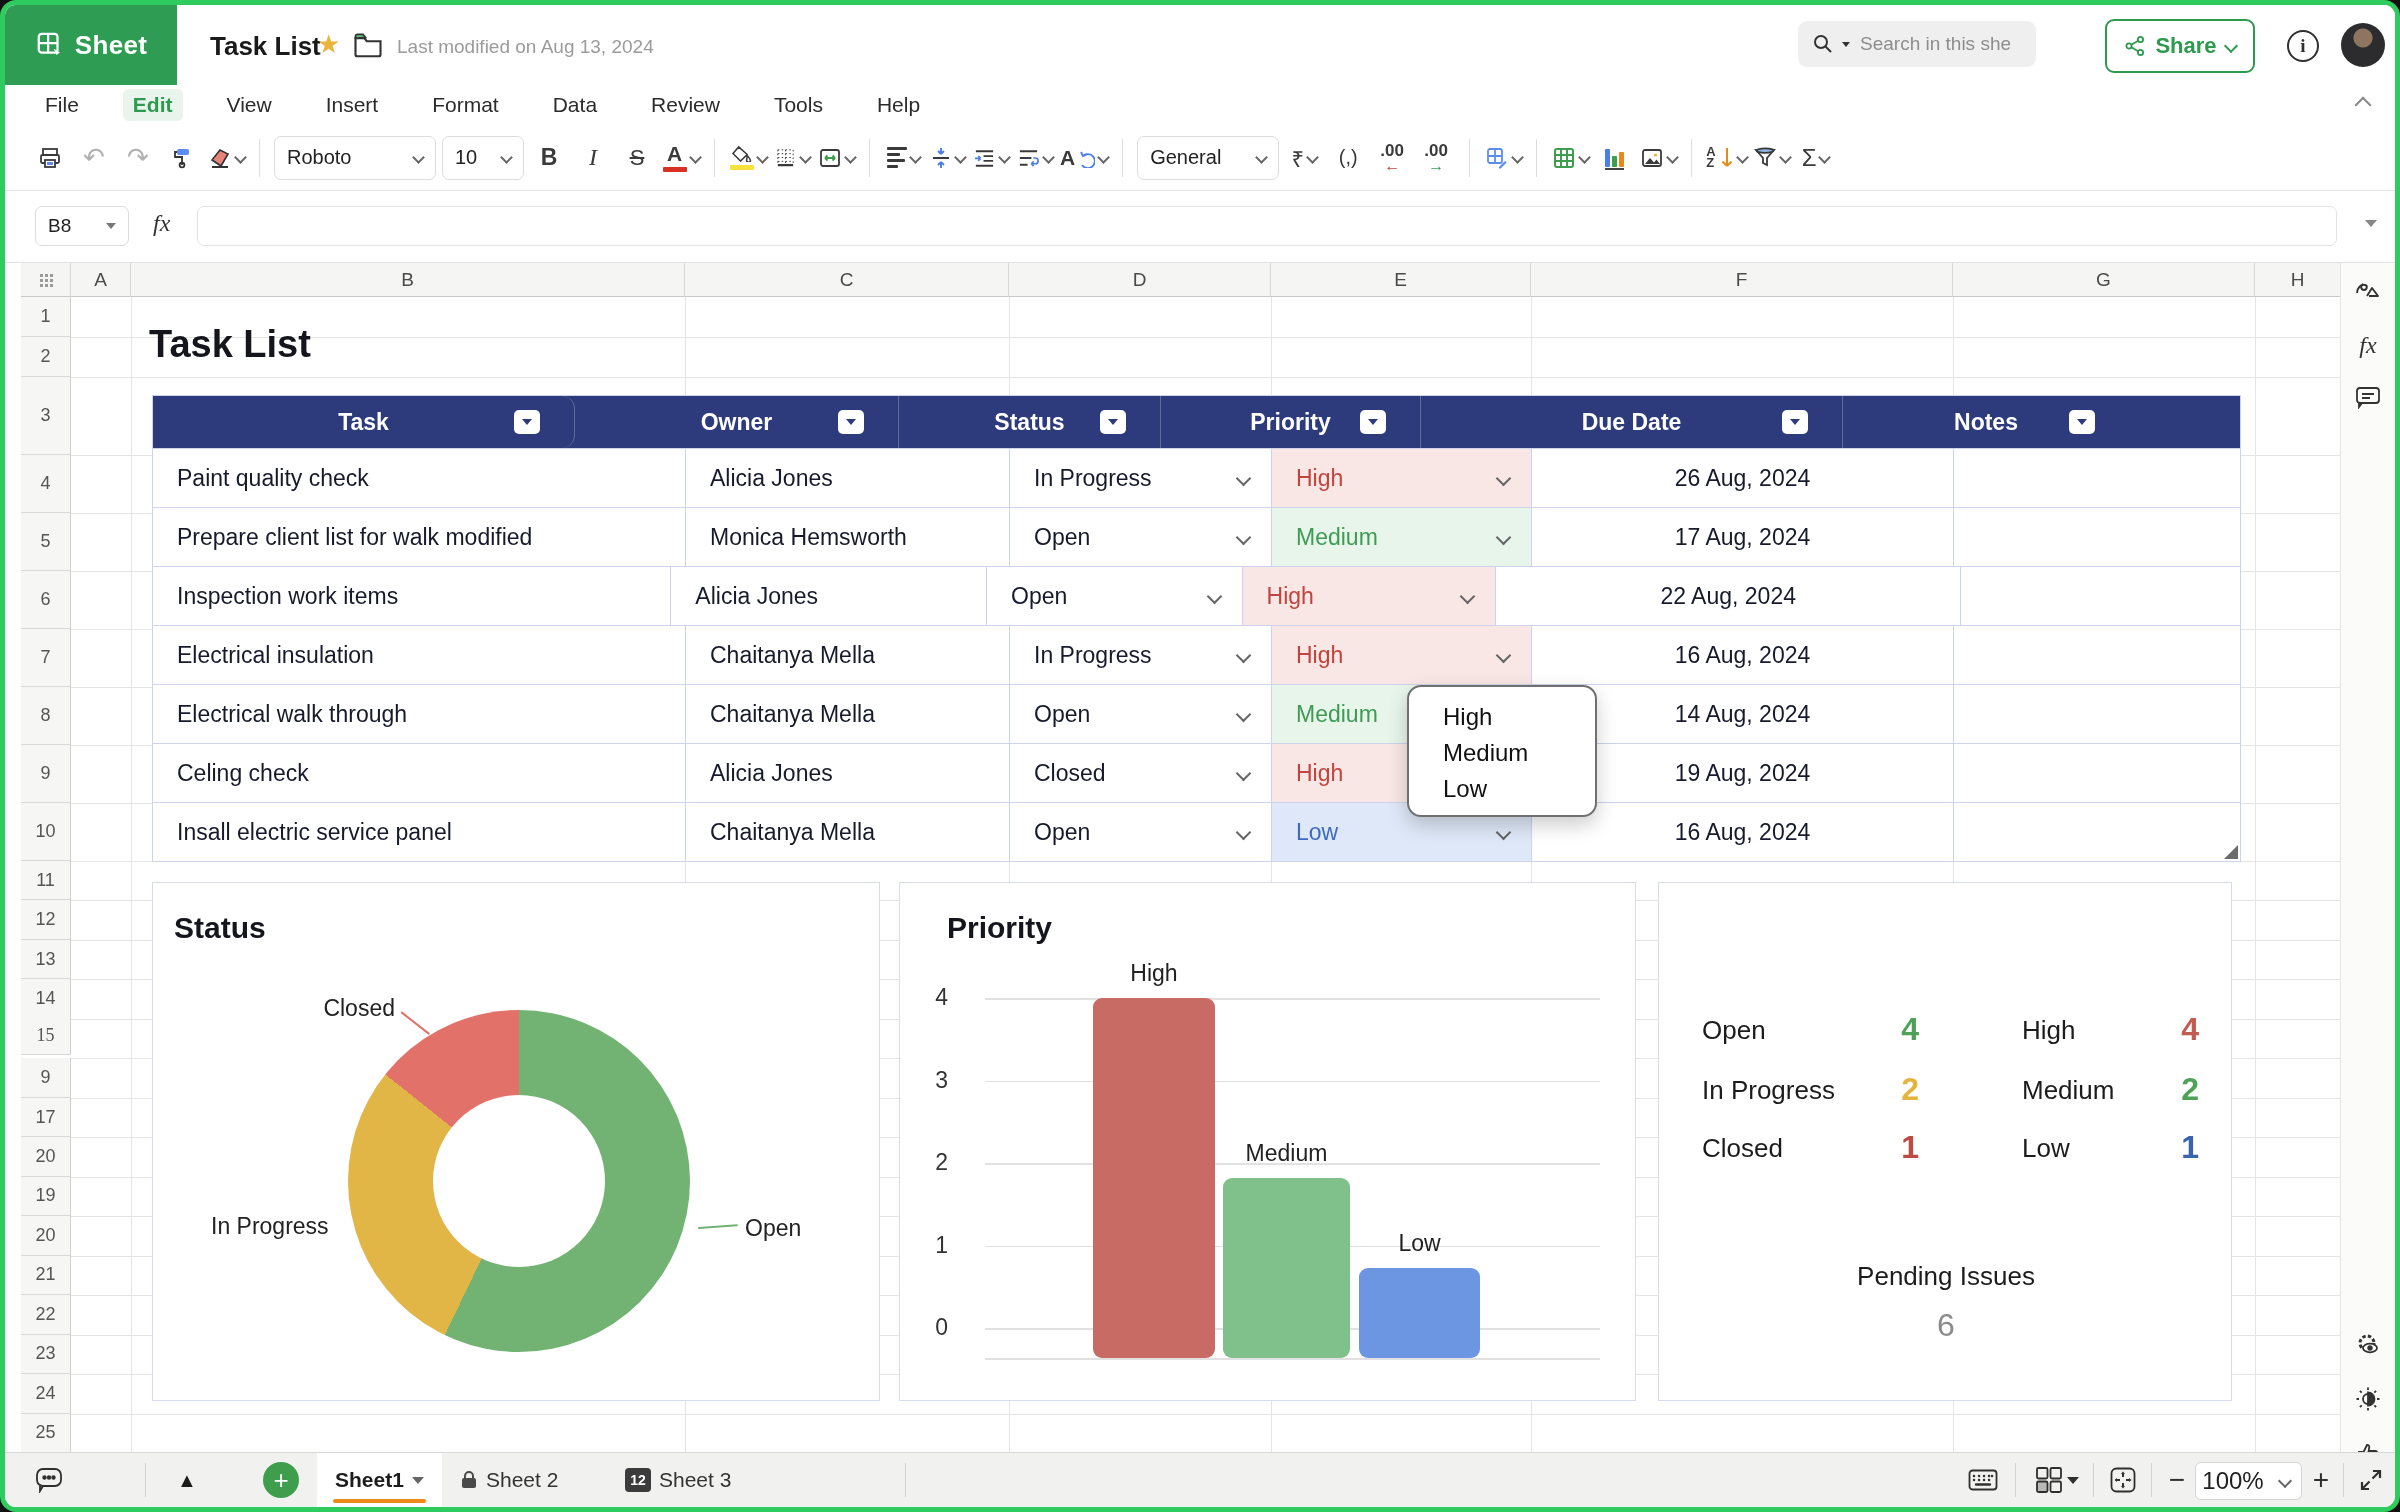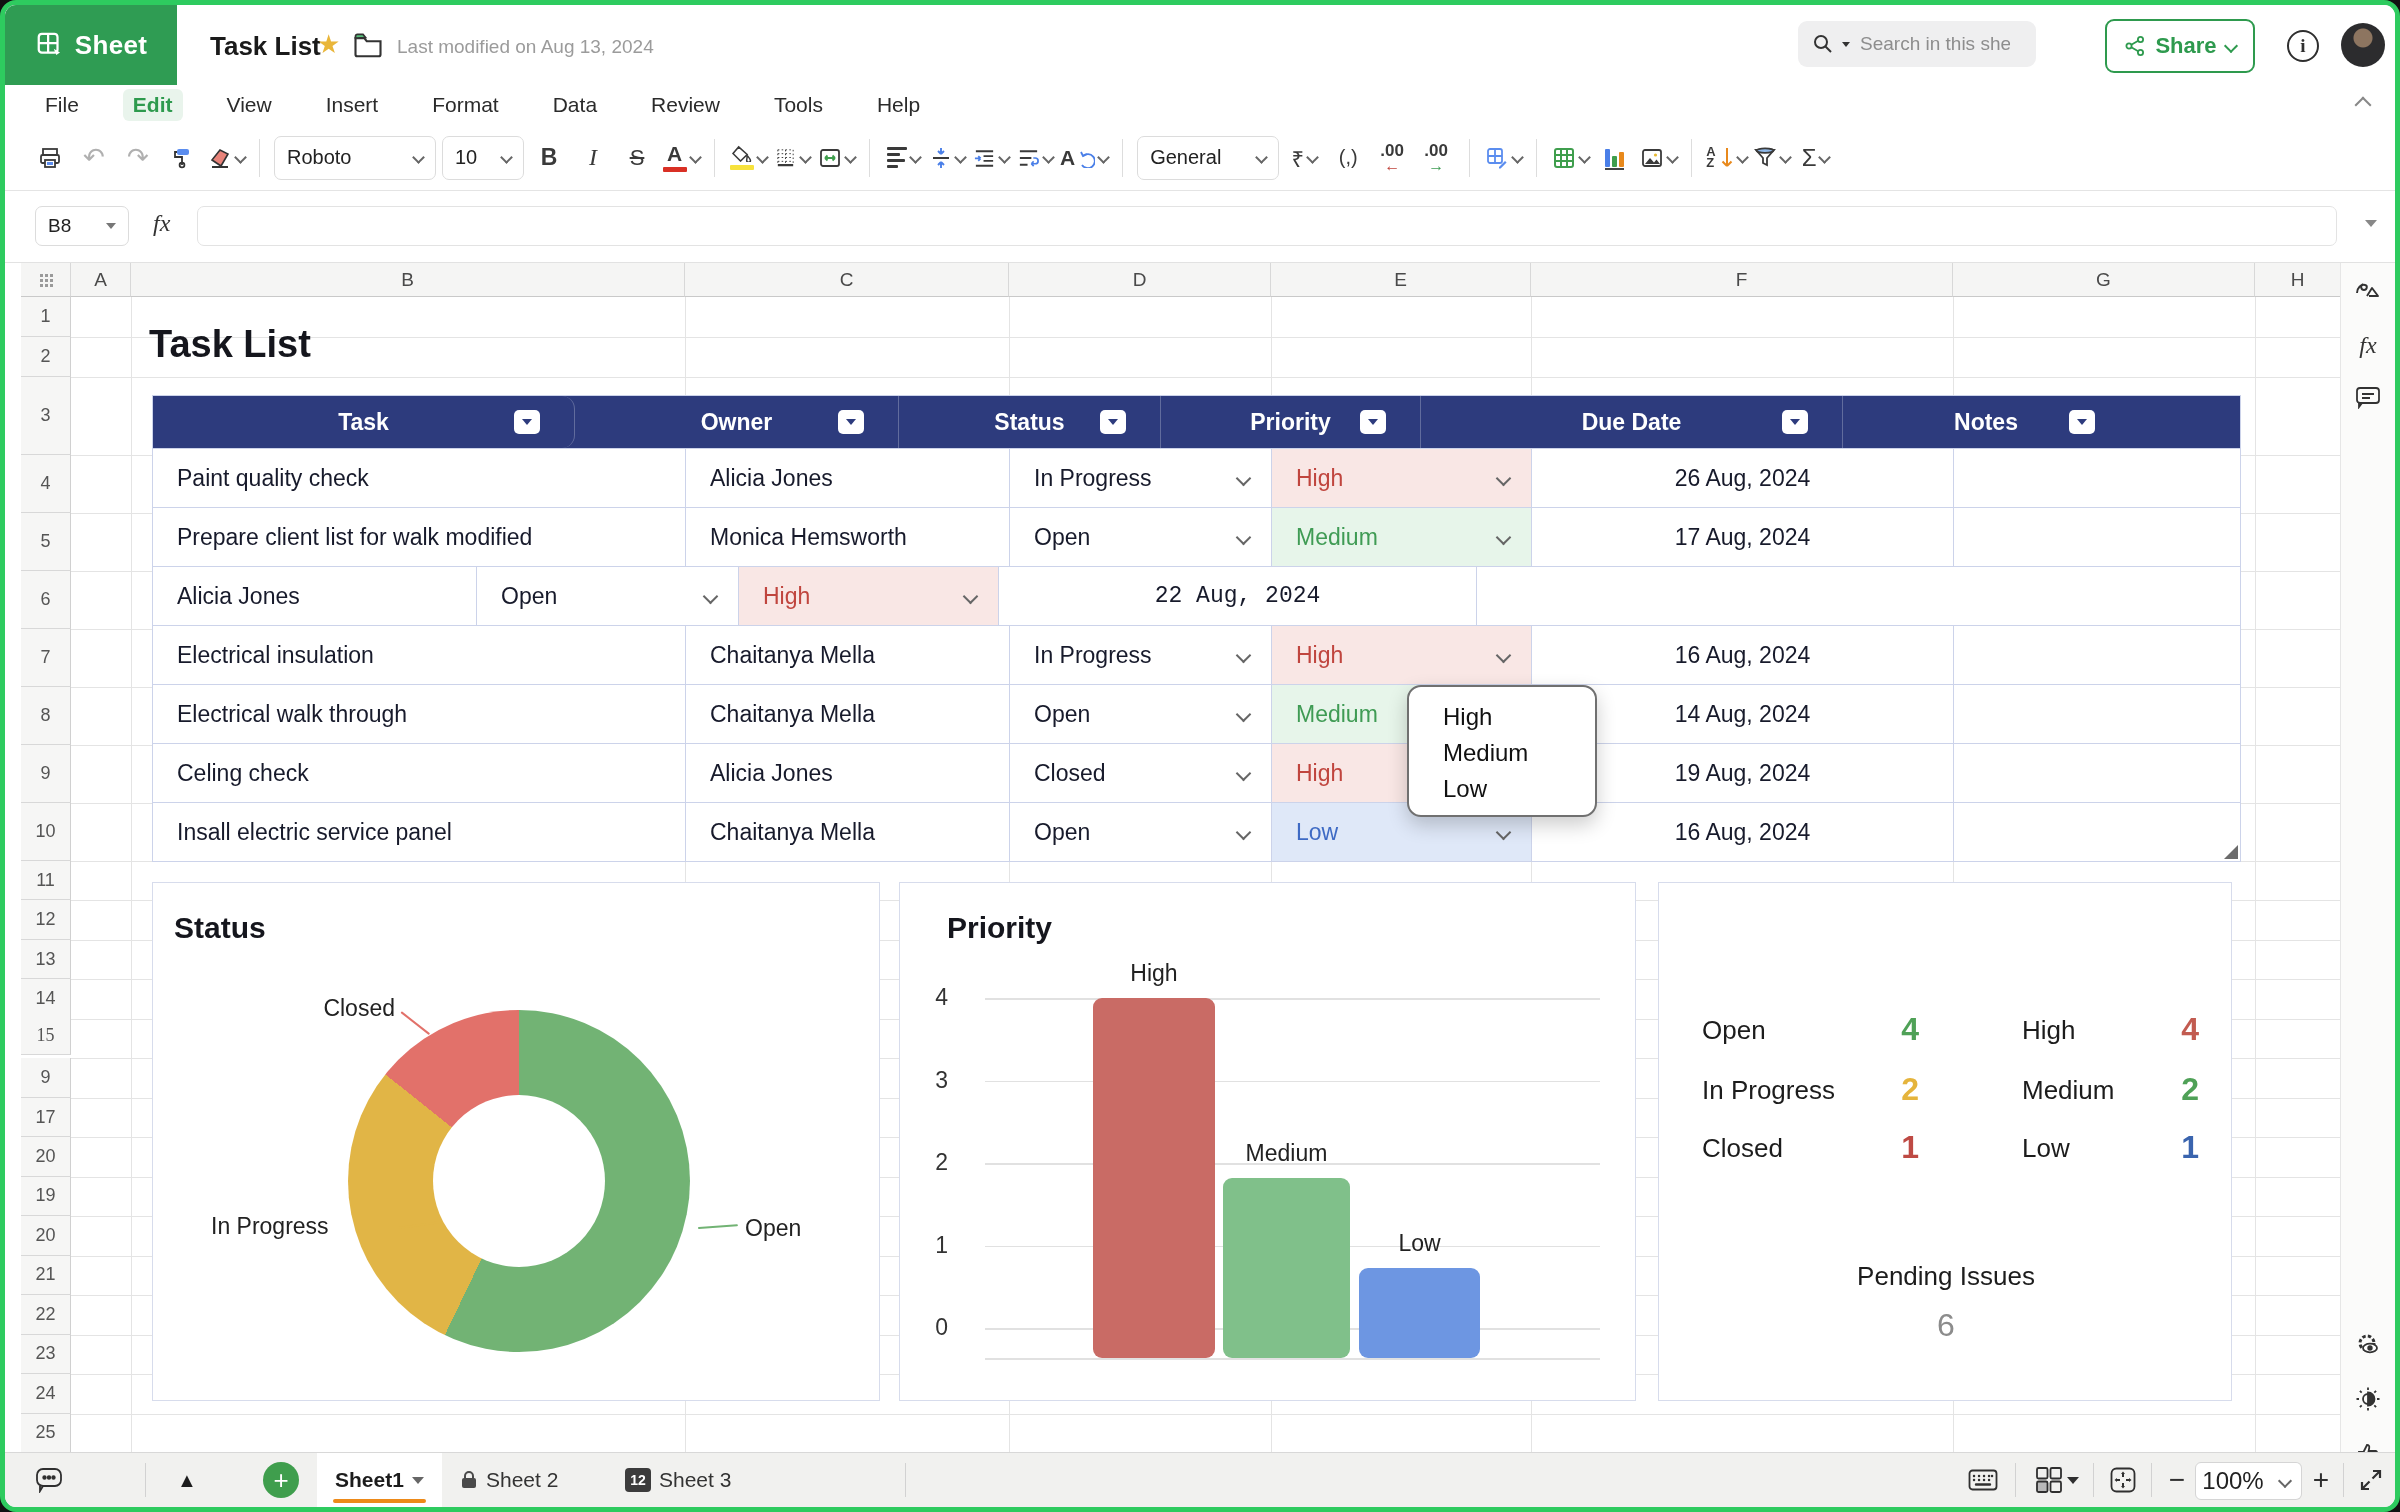--- a/index.html
+++ b/index.html
@@ -500,32 +500,35 @@
               <div class="chev"></div>
             </div>
             <div class="td center" style="width: 422px; justify-content: center;">
               <span>17 Aug, 2024</span>
             </div>
             <div class="td" style="width: 286px;">
               <span></span>
             </div>
           </div>
           <div class="trow">
+            <div class="td" style="width: 533px;">
+              <span>Inspection work items</span>
+            </div>
             <div class="td" style="width: 324px;">
               <span>Alicia Jones</span>
             </div>
             <div class="td" style="width: 262px;">
               <span>Open</span>
               <div class="chev"></div>
             </div>
             <div class="td p-high" style="width: 260px;">
               <span>High</span>
               <div class="chev"></div>
             </div>
-            <div class="td center" style="width: 478px; font-family: Liberation Mono, monospace;">
+            <div class="td center" style="width: 478px;">
               <span>22 Aug, 2024</span>
             </div>
             <div class="td" style="width: 286px;">
               <span></span>
             </div>
           </div>
           <div class="trow">
             <div class="td" style="width: 533px;">
               <span>Electrical insulation</span>
             </div>

